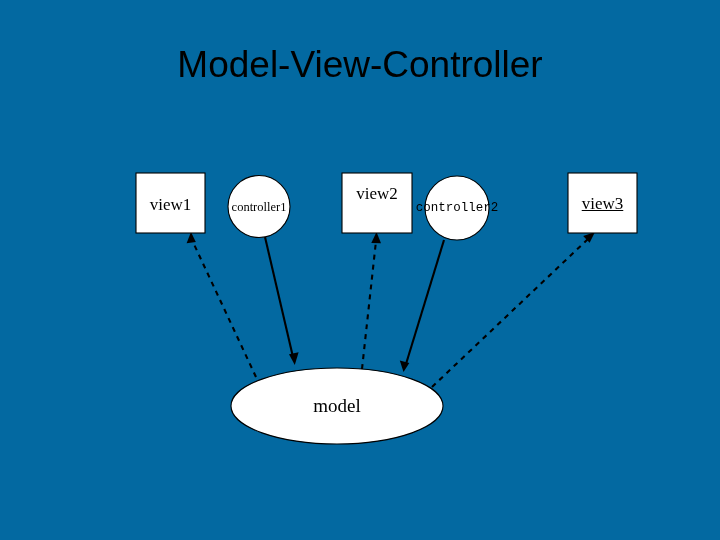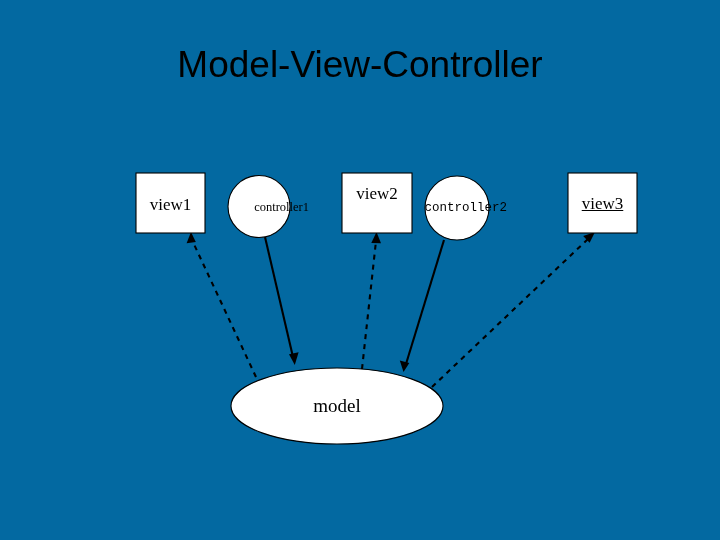--- a/index.html
+++ b/index.html
@@ -46,21 +46,20 @@
     white-space: nowrap;
     pointer-events: none;
   }
   .view-label {
     font-family: "Liberation Serif", serif;
     font-size: 17px;
   }
   .controller-label {
     font-family: "Liberation Serif", serif;
     font-size: 12.5px;
-    text-align: right;
   }
   .model-label {
     font-family: "Liberation Serif", serif;
     font-size: 19px;
   }
   .shape {
     fill: #ffffff;
     stroke: #000000;
     stroke-width: 1.1;
   }

